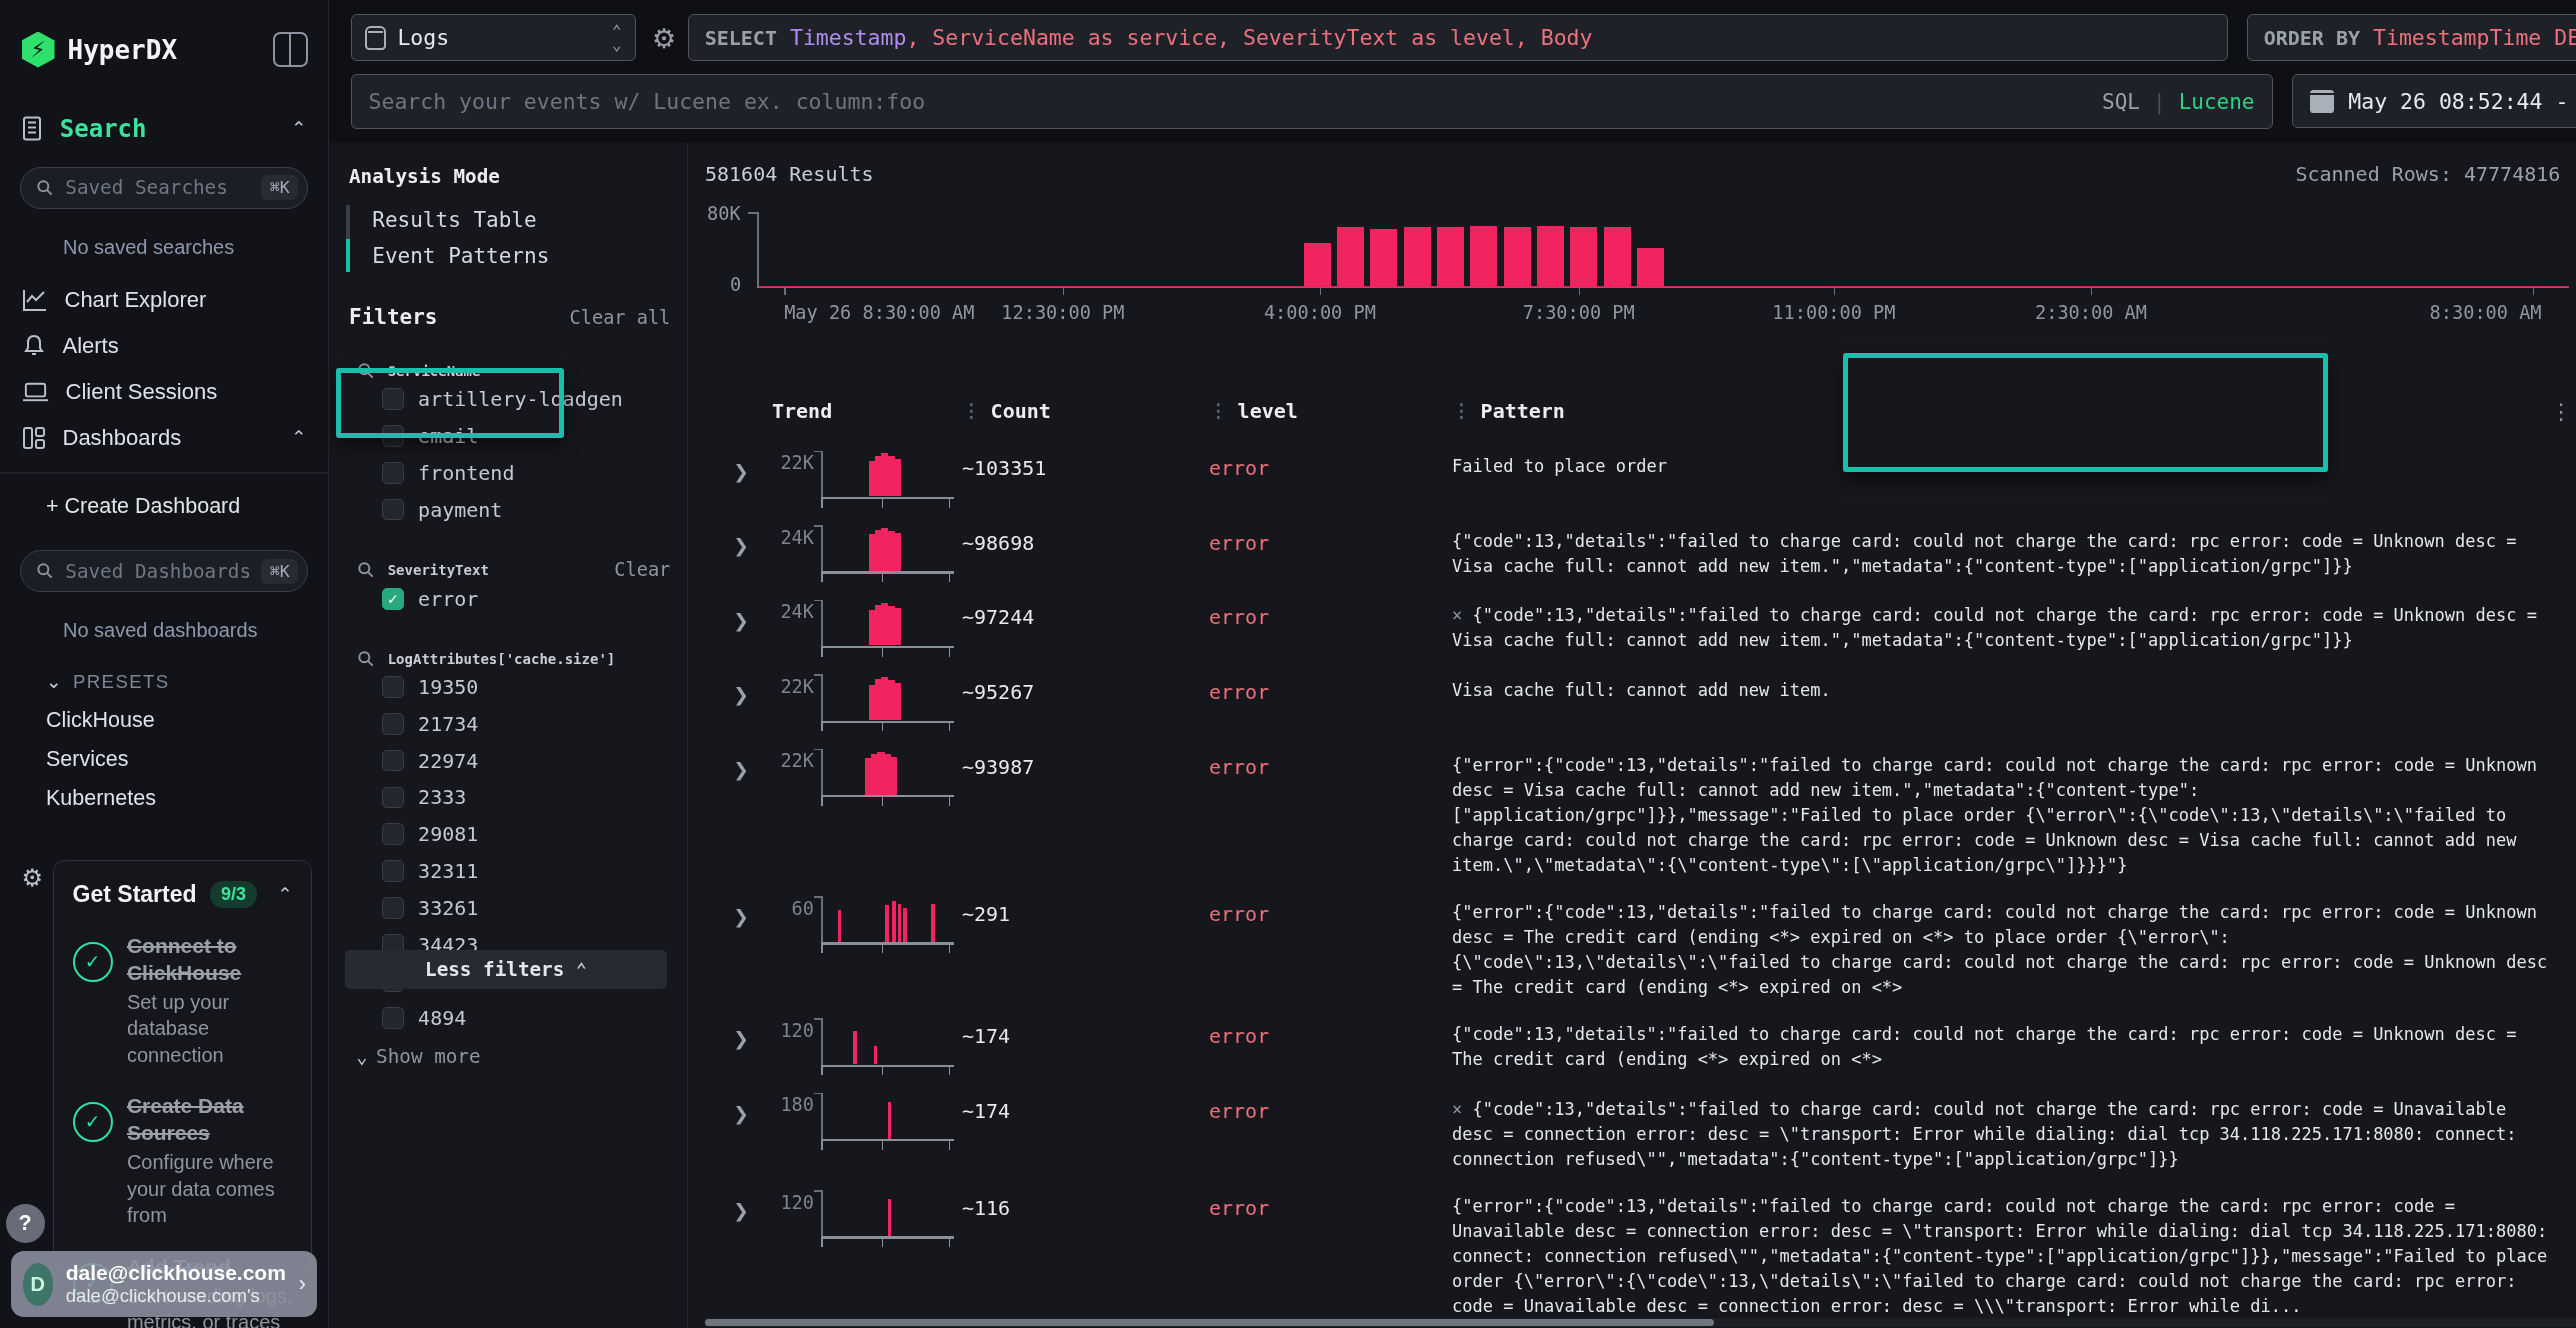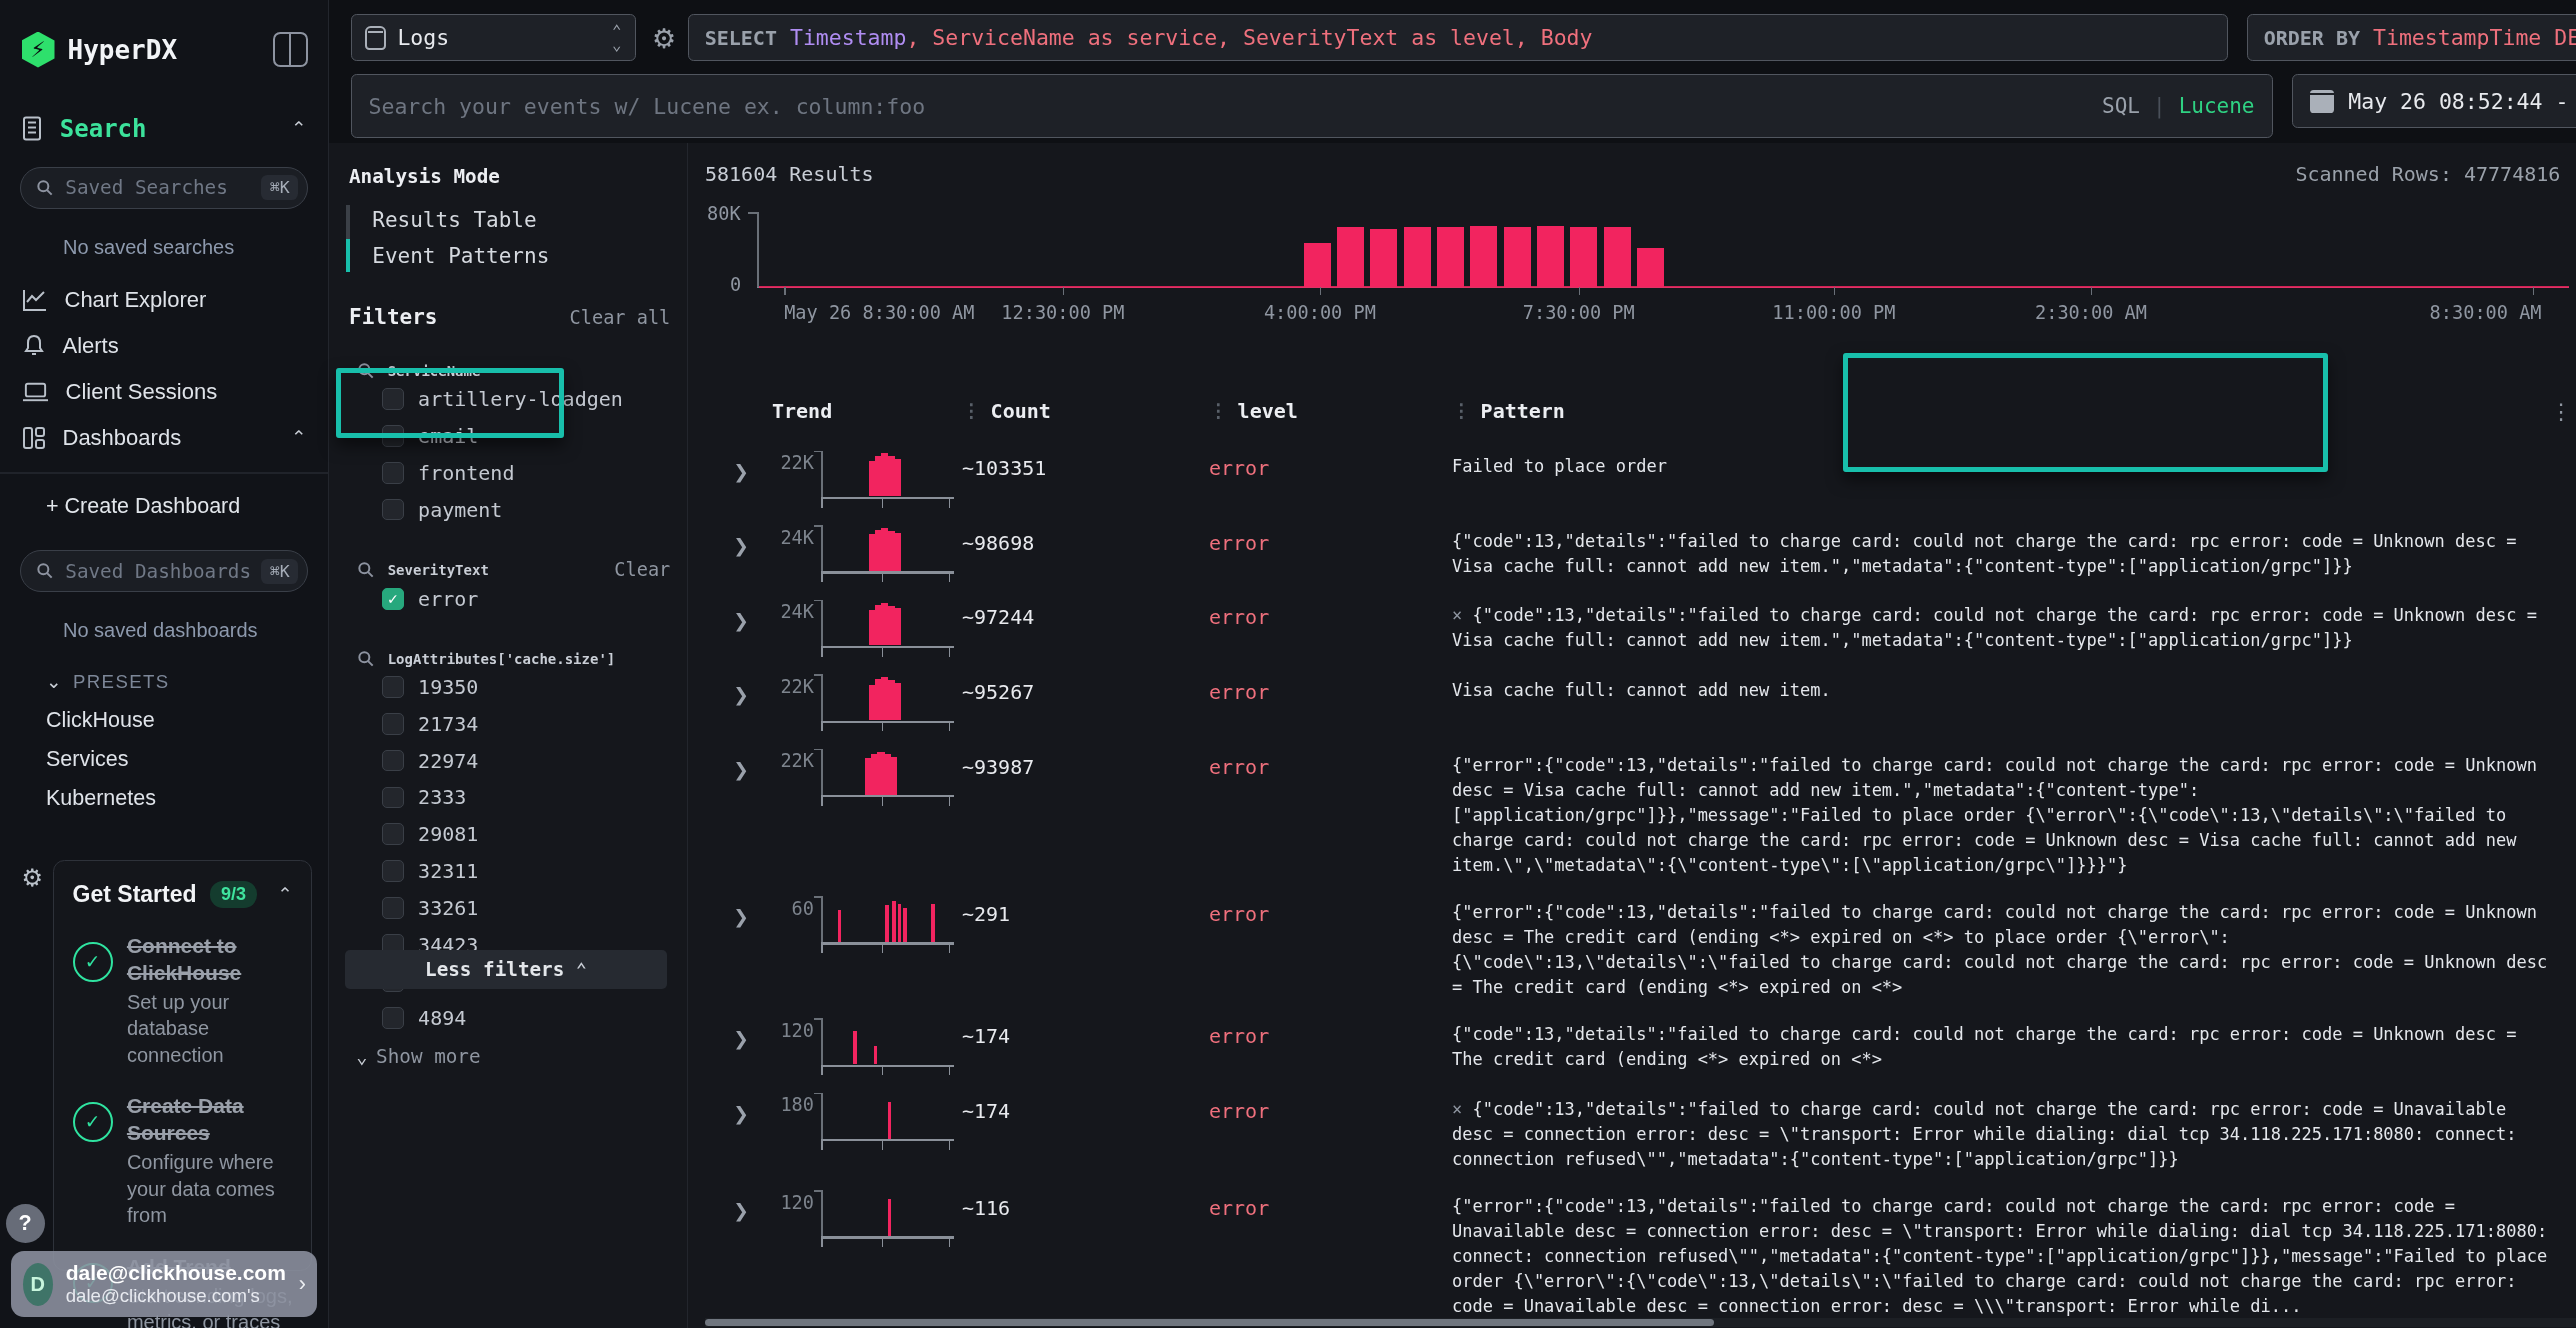--- a/index.html
+++ b/index.html
@@ -58,21 +58,21 @@
   
   #topbar{position:absolute;left:329px;top:0;width:2247px;height:143px;background:#0e1014;}
   .tb-box{position:absolute;background:#1e2127;border:1.4px solid #51565f;border-radius:5.7px;box-sizing:border-box;
     display:flex;align-items:center;font-family:"DejaVu Sans Mono",monospace;}
   #source-select{left:21.5px;top:14.3px;width:285px;height:47px;padding:0 13px;gap:11.4px;color:#e8eaee;font-size:21.5px;}
   #source-select .updown{margin-left:auto;color:#9aa1ab;font-size:15.7px;line-height:14.3px;text-align:center;}
   #gear-top{position:absolute;left:323px;top:23px;color:#9aa1ab;font-size:27px;}
   #select-box{left:359px;top:14.3px;width:1540px;height:47px;padding:0 15.7px;gap:13px;font-size:21.5px;}
   .kw{color:#9aa1ab;font-weight:bold;font-size:20px;}
   #orderby-box{left:1918px;top:14.3px;width:435px;height:47px;padding:0 15.7px;gap:13px;font-size:21.5px;color:#ef707d;}
-  #search-box{left:21.5px;top:74px;width:1922px;height:64px;padding:0 17px;gap:17px;font-size:21.5px;}
+  #search-box{left:21.5px;top:74px;width:1922px;height:55px;padding:0 17px;gap:17px;font-size:21.5px;}
   #search-box .ph{color:#6e7581;flex:1;}
   .lang-toggle{display:flex;align-items:center;gap:13px;font-size:21px;}
   .lang-sql{color:#9aa1ab;} .lang-div{color:#4a505a;} .lang-lucene{color:#2fd283;}
   #date-box{left:1963px;top:74px;width:504px;height:54px;padding:0 17px;gap:14.3px;color:#e8eaee;font-size:21.5px;}
   .cal-icon{width:24px;height:23px;background:#aab0b9;border-radius:3.6px;position:relative;}
   .cal-icon::before{content:"";position:absolute;top:3.6px;left:0;right:0;height:2.1px;background:#1e2127;}
   .db-icon{width:21.5px;height:24px;border:2.1px solid #aab0b9;border-radius:5.7px 5.7px 4.3px 4.3px;position:relative;box-sizing:border-box;}
   .db-icon::before{content:"";position:absolute;left:1.4px;right:1.4px;top:2.9px;height:2.1px;background:#aab0b9;}
 
   

